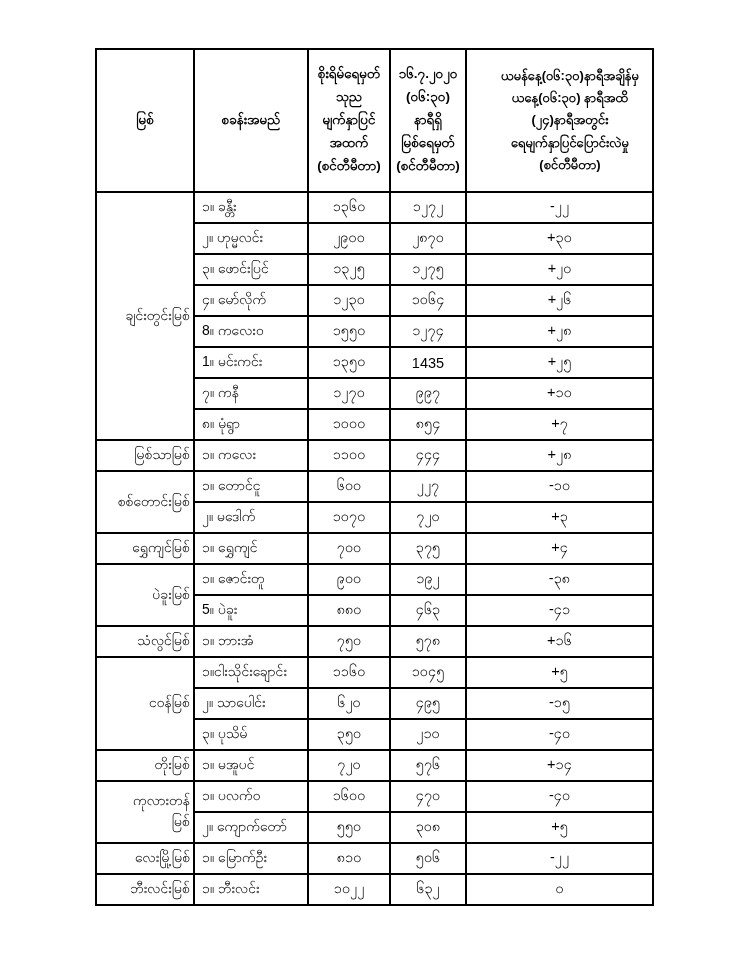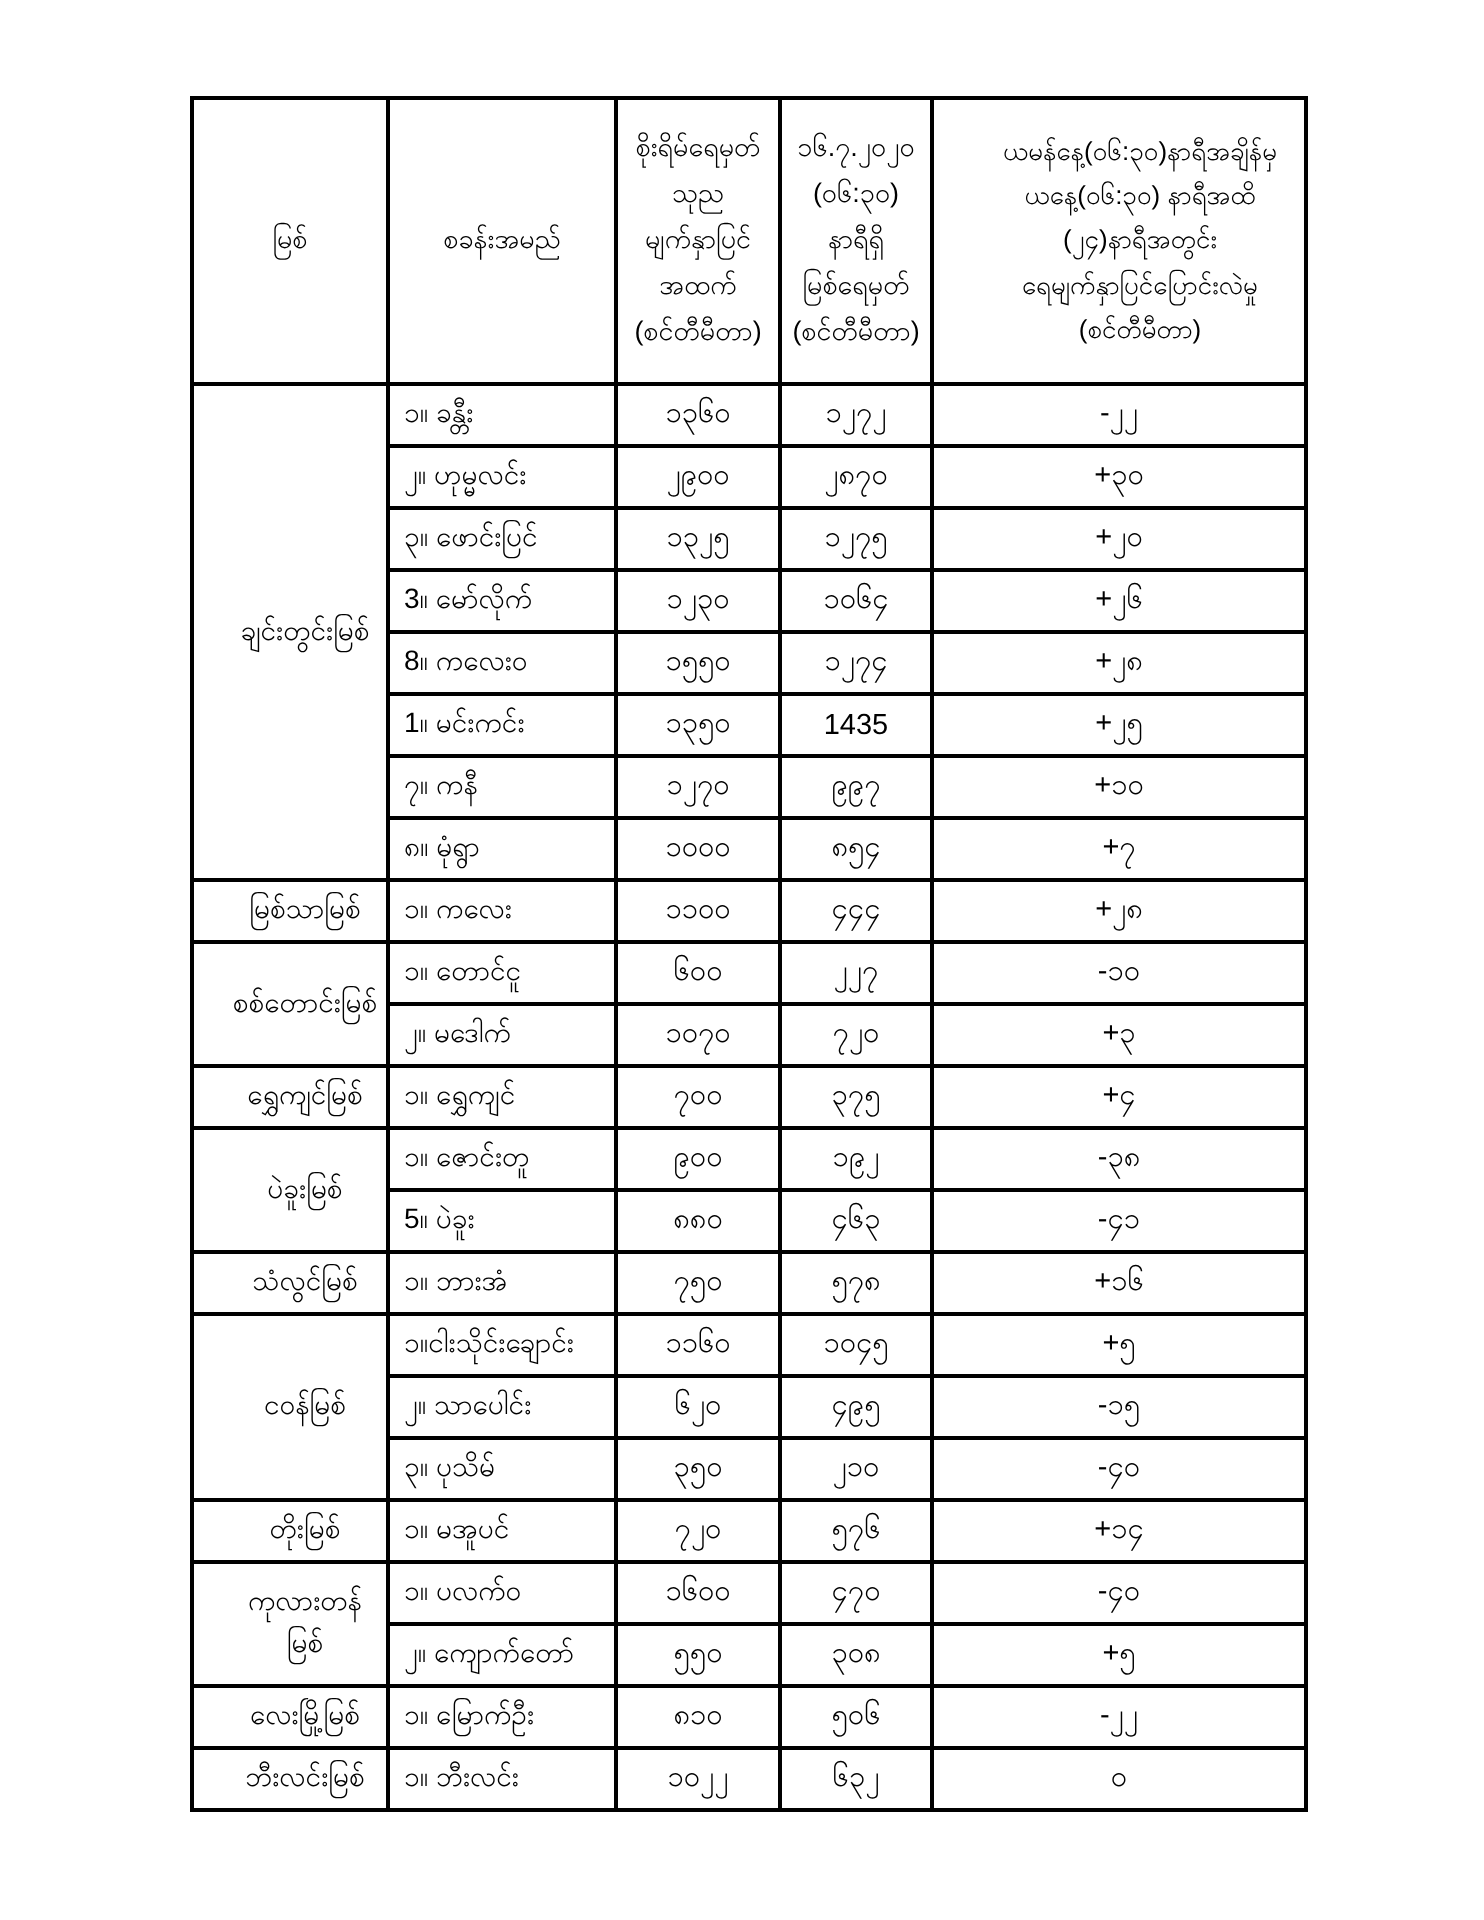--- a/index.html
+++ b/index.html
@@ -25,37 +25,37 @@
   .river-table th,
   .river-table td {
     border: 2px solid #000000;
     padding: 1px 3px;
     overflow: hidden;
   }
   .river-table thead tr {
     height: 143px;
   }
   .river-table th {
-    font-weight: normal;
+    font-weight: bold;
     font-size: 13.5px;
     text-align: center;
     vertical-align: middle;
     white-space: pre-line;
     line-height: 1.7;
   }
   th.hdr-change { font-size: 13px; padding-left: 24px; }
   .river-table tbody tr {
     height: 31px;
   }
   .river-table td {
     font-size: 14.5px;
     vertical-align: middle;
   }
   td.river-cell {
-    text-align: center;
+    text-align: right;
     padding-left: 18px;
     font-size: 14px;
   }
   td.station-cell {
     text-align: left;
     padding-left: 7px;
     font-size: 14px;
     margin-left: 24px;
   }
   td.num-cell {
@@ -109,21 +109,21 @@
           <td class="num-cell">၂၈၇၀</td>
           <td class="num-cell">+၃၀</td>
         </tr>
         <tr>
           <td class="station-cell">၃။ ဖောင်းပြင်</td>
           <td class="num-cell">၁၃၂၅</td>
           <td class="num-cell">၁၂၇၅</td>
           <td class="num-cell">+၂၀</td>
         </tr>
         <tr>
-          <td class="station-cell">3။ မော်လိုက်</td>
+          <td class="station-cell">၄။ မော်လိုက်</td>
           <td class="num-cell">၁၂၃၀</td>
           <td class="num-cell">၁၀၆၄</td>
           <td class="num-cell">+၂၆</td>
         </tr>
         <tr>
           <td class="station-cell">8။ ကလေးဝ</td>
           <td class="num-cell">၁၅၅၀</td>
           <td class="num-cell">၁၂၇၄</td>
           <td class="num-cell">+၂၈</td>
         </tr>

